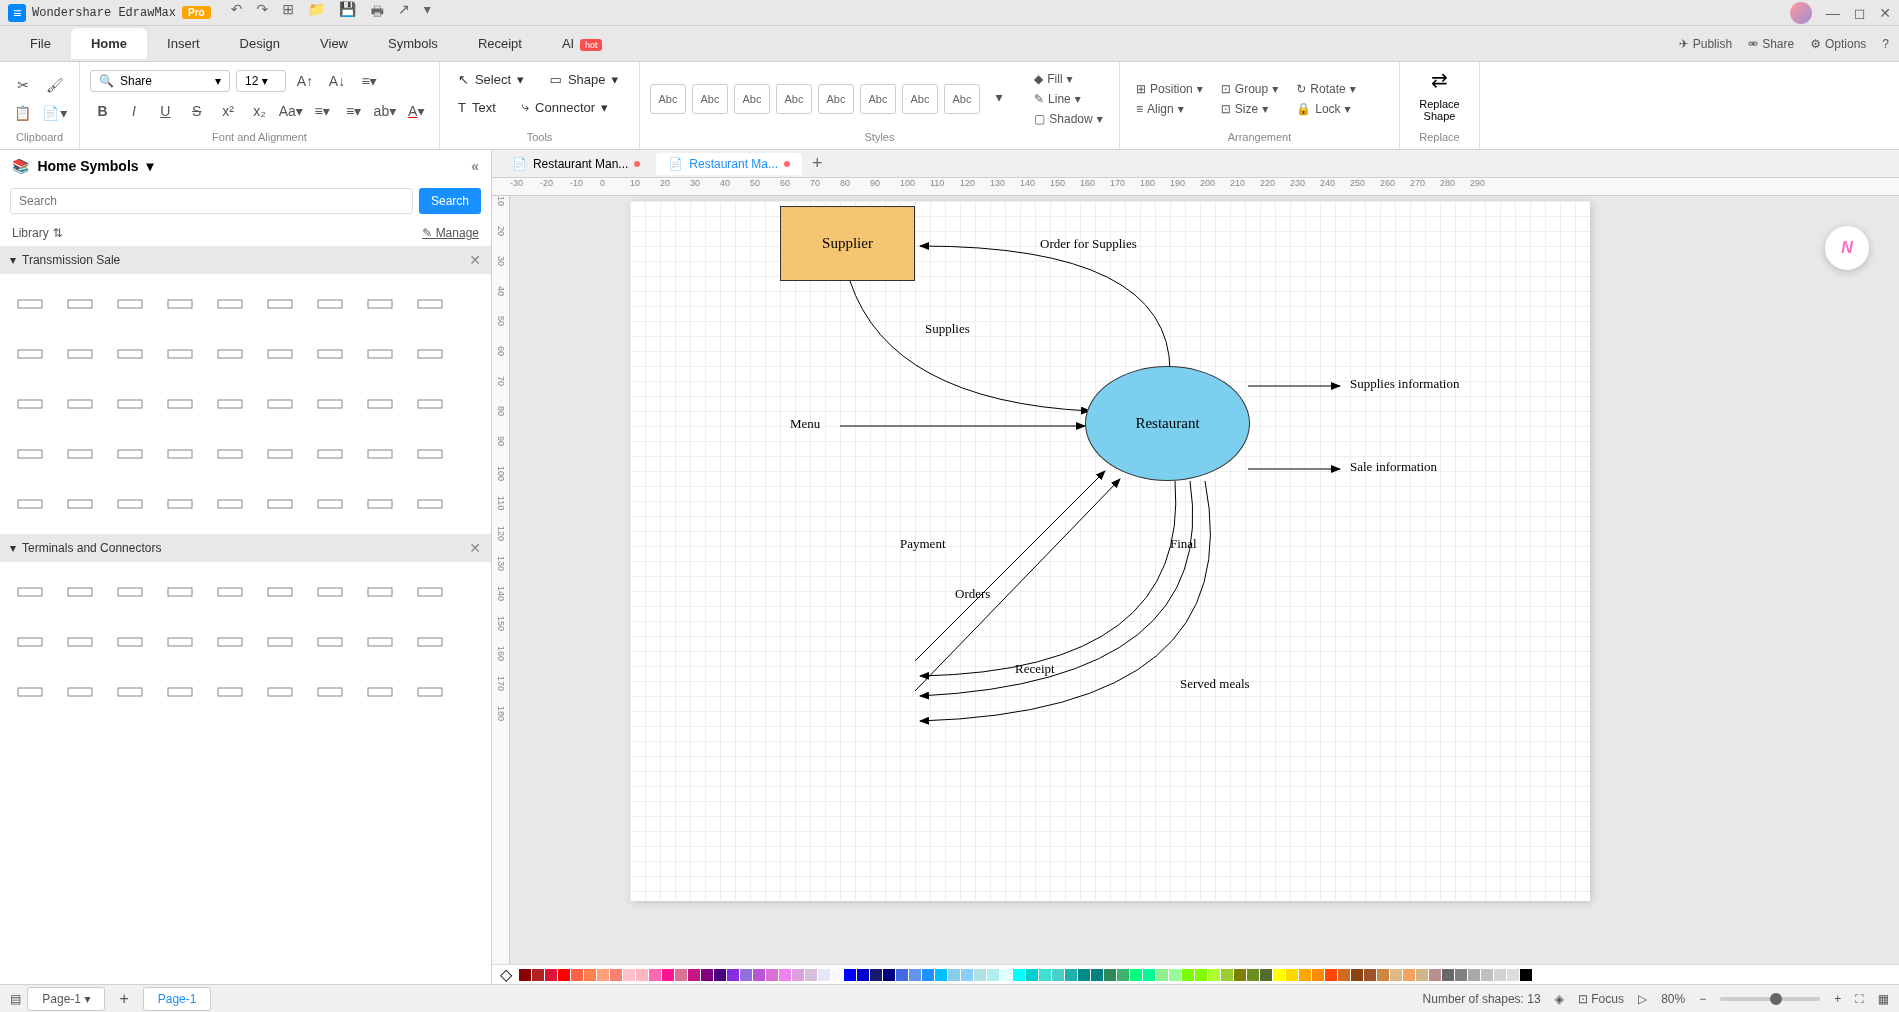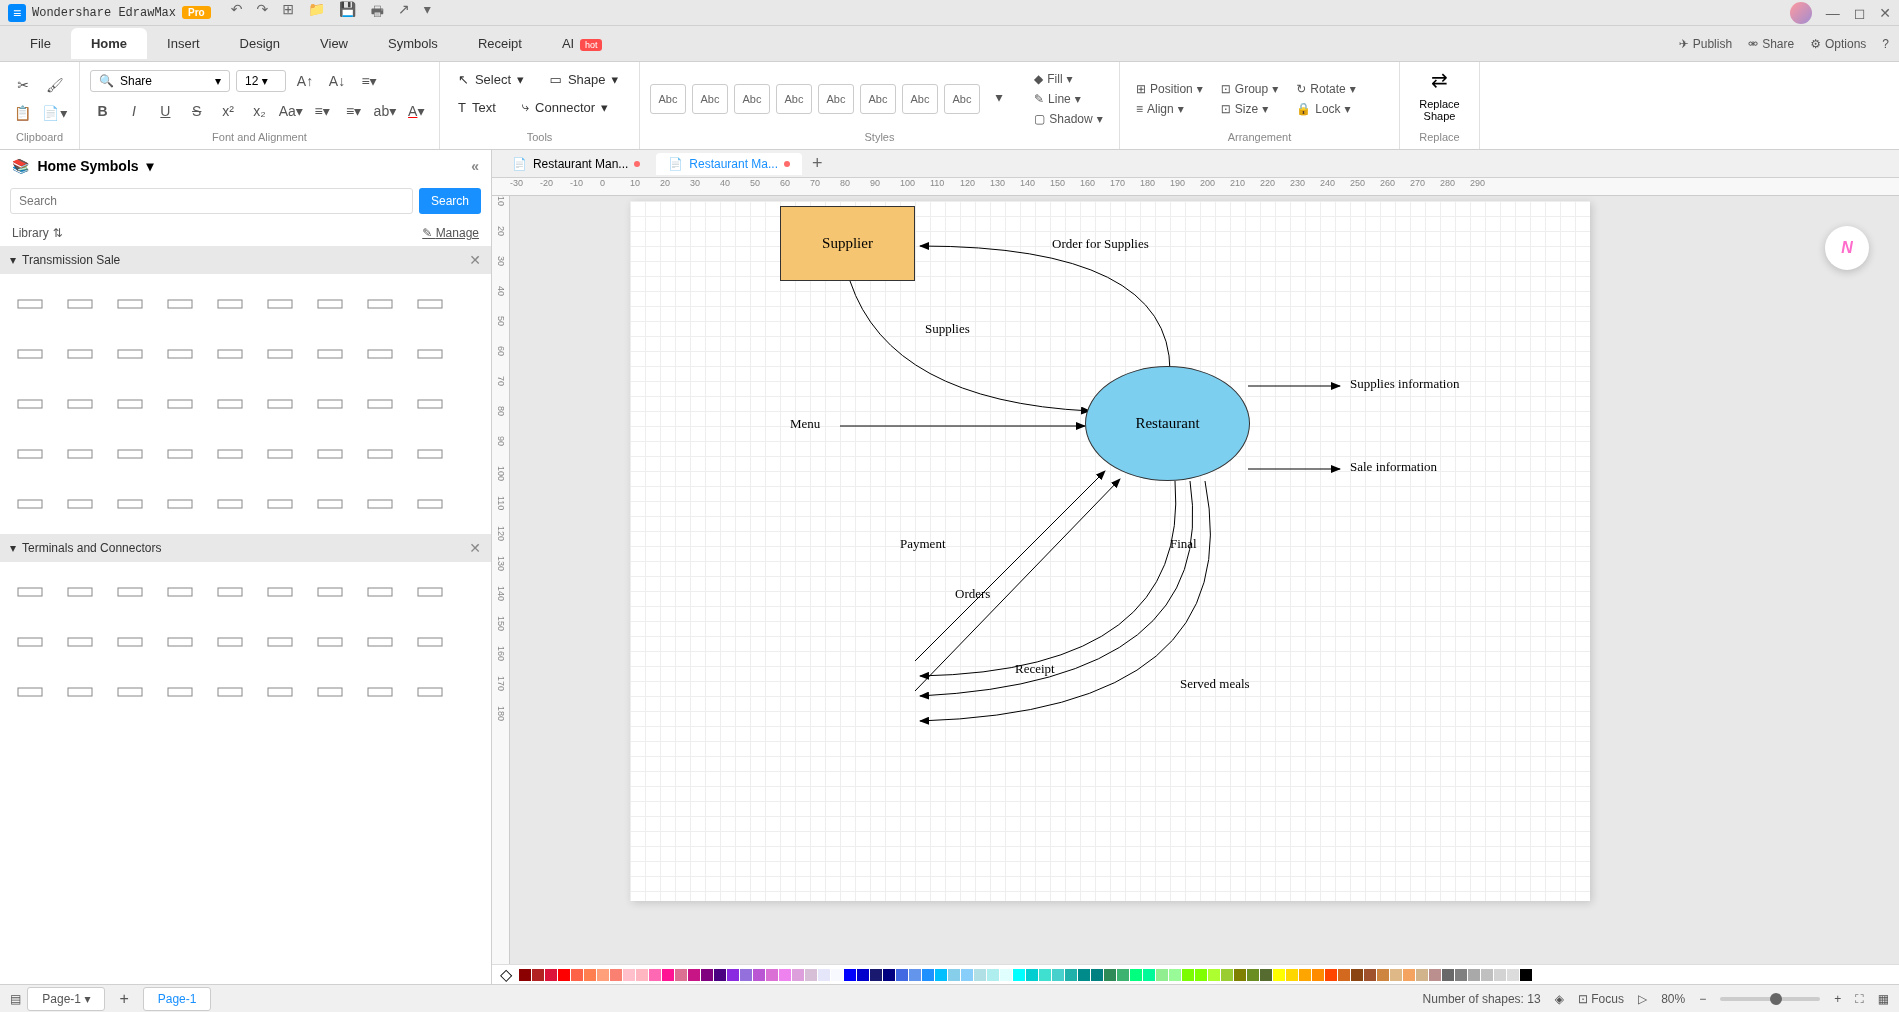--- a/index.html
+++ b/index.html
@@ -729,21 +729,21 @@
 
             <path d="M 560 280 Q 590 480 290 495" stroke="#000" fill="none" marker-end="url(#arr)"></path>
 
             <path d="M 545 280 Q 560 470 290 475" stroke="#000" fill="none" marker-end="url(#arr)"></path>
 
             <path d="M 575 280 Q 620 510 290 520" stroke="#000" fill="none" marker-end="url(#arr)"></path>
           </svg>
           <div class="shape-box supplier">Supplier</div>
           <div class="shape-box restaurant">Restaurant</div>
           <div class="flow-label" style="left:160px;top:215px">Menu</div>
-          <div class="flow-label" style="left:422px;top:35px">Order for Supplies</div>
+          <div class="flow-label" style="left:410px;top:35px">Order for Supplies</div>
           <div class="flow-label" style="left:295px;top:120px">Supplies</div>
           <div class="flow-label" style="left:720px;top:175px">Supplies information</div>
           <div class="flow-label" style="left:720px;top:258px">Sale information</div>
           <div class="flow-label" style="left:270px;top:335px">Payment</div>
           <div class="flow-label" style="left:325px;top:385px">Orders</div>
           <div class="flow-label" style="left:540px;top:335px">Final</div>
           <div class="flow-label" style="left:385px;top:460px">Receipt</div>
           <div class="flow-label" style="left:550px;top:475px">Served meals</div>
         </div>
         <div class="ai-float">N</div>

